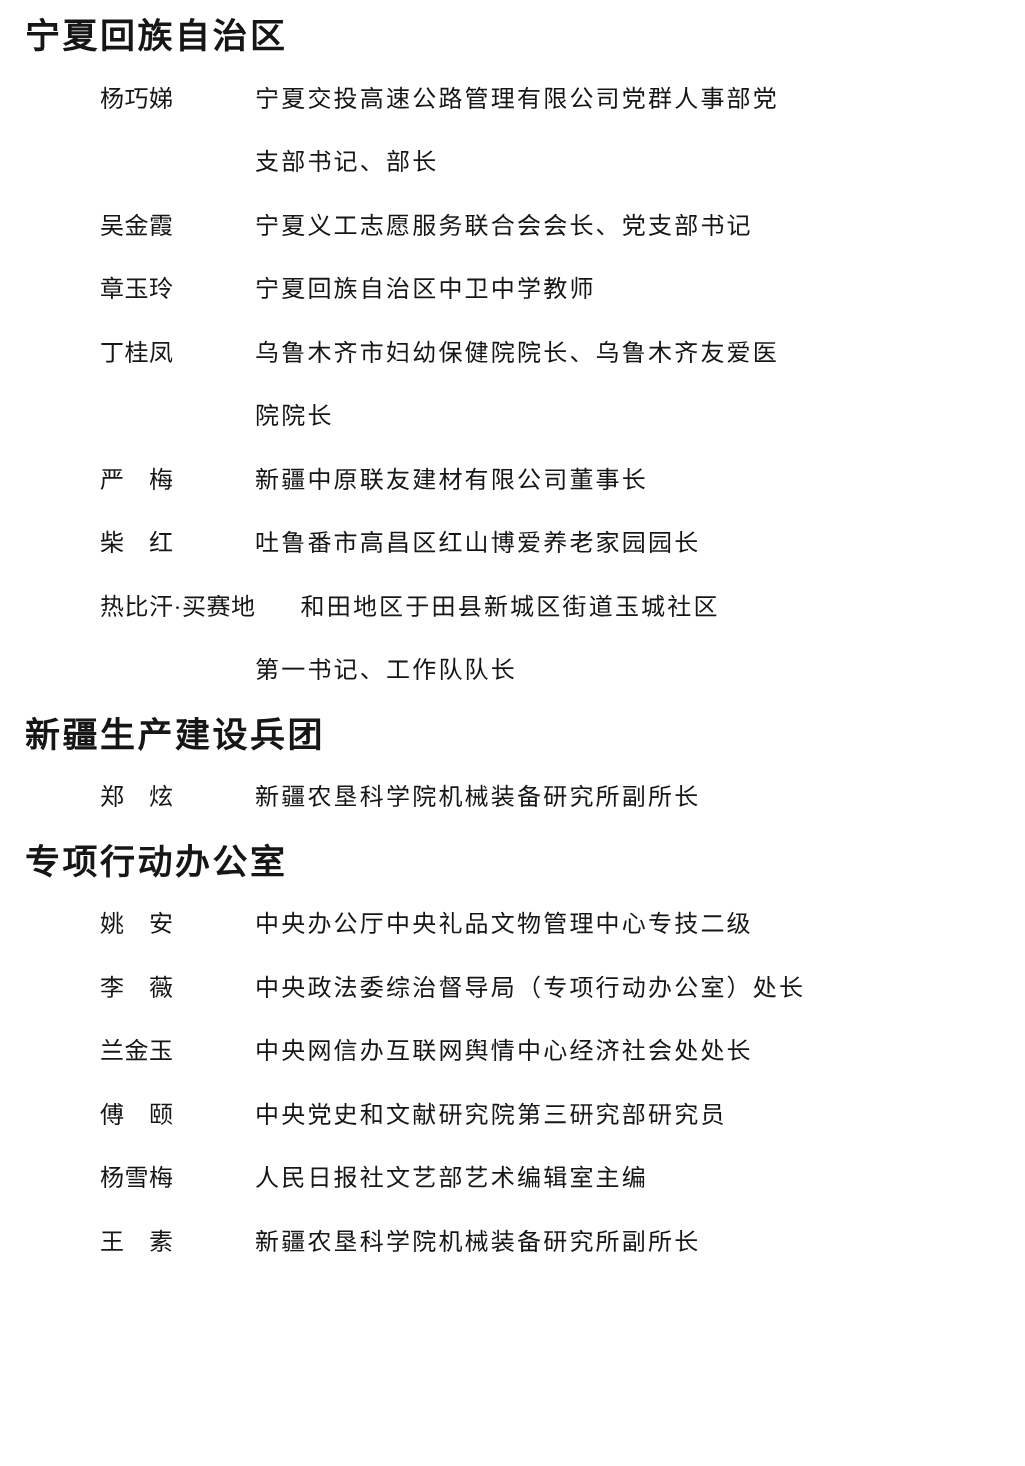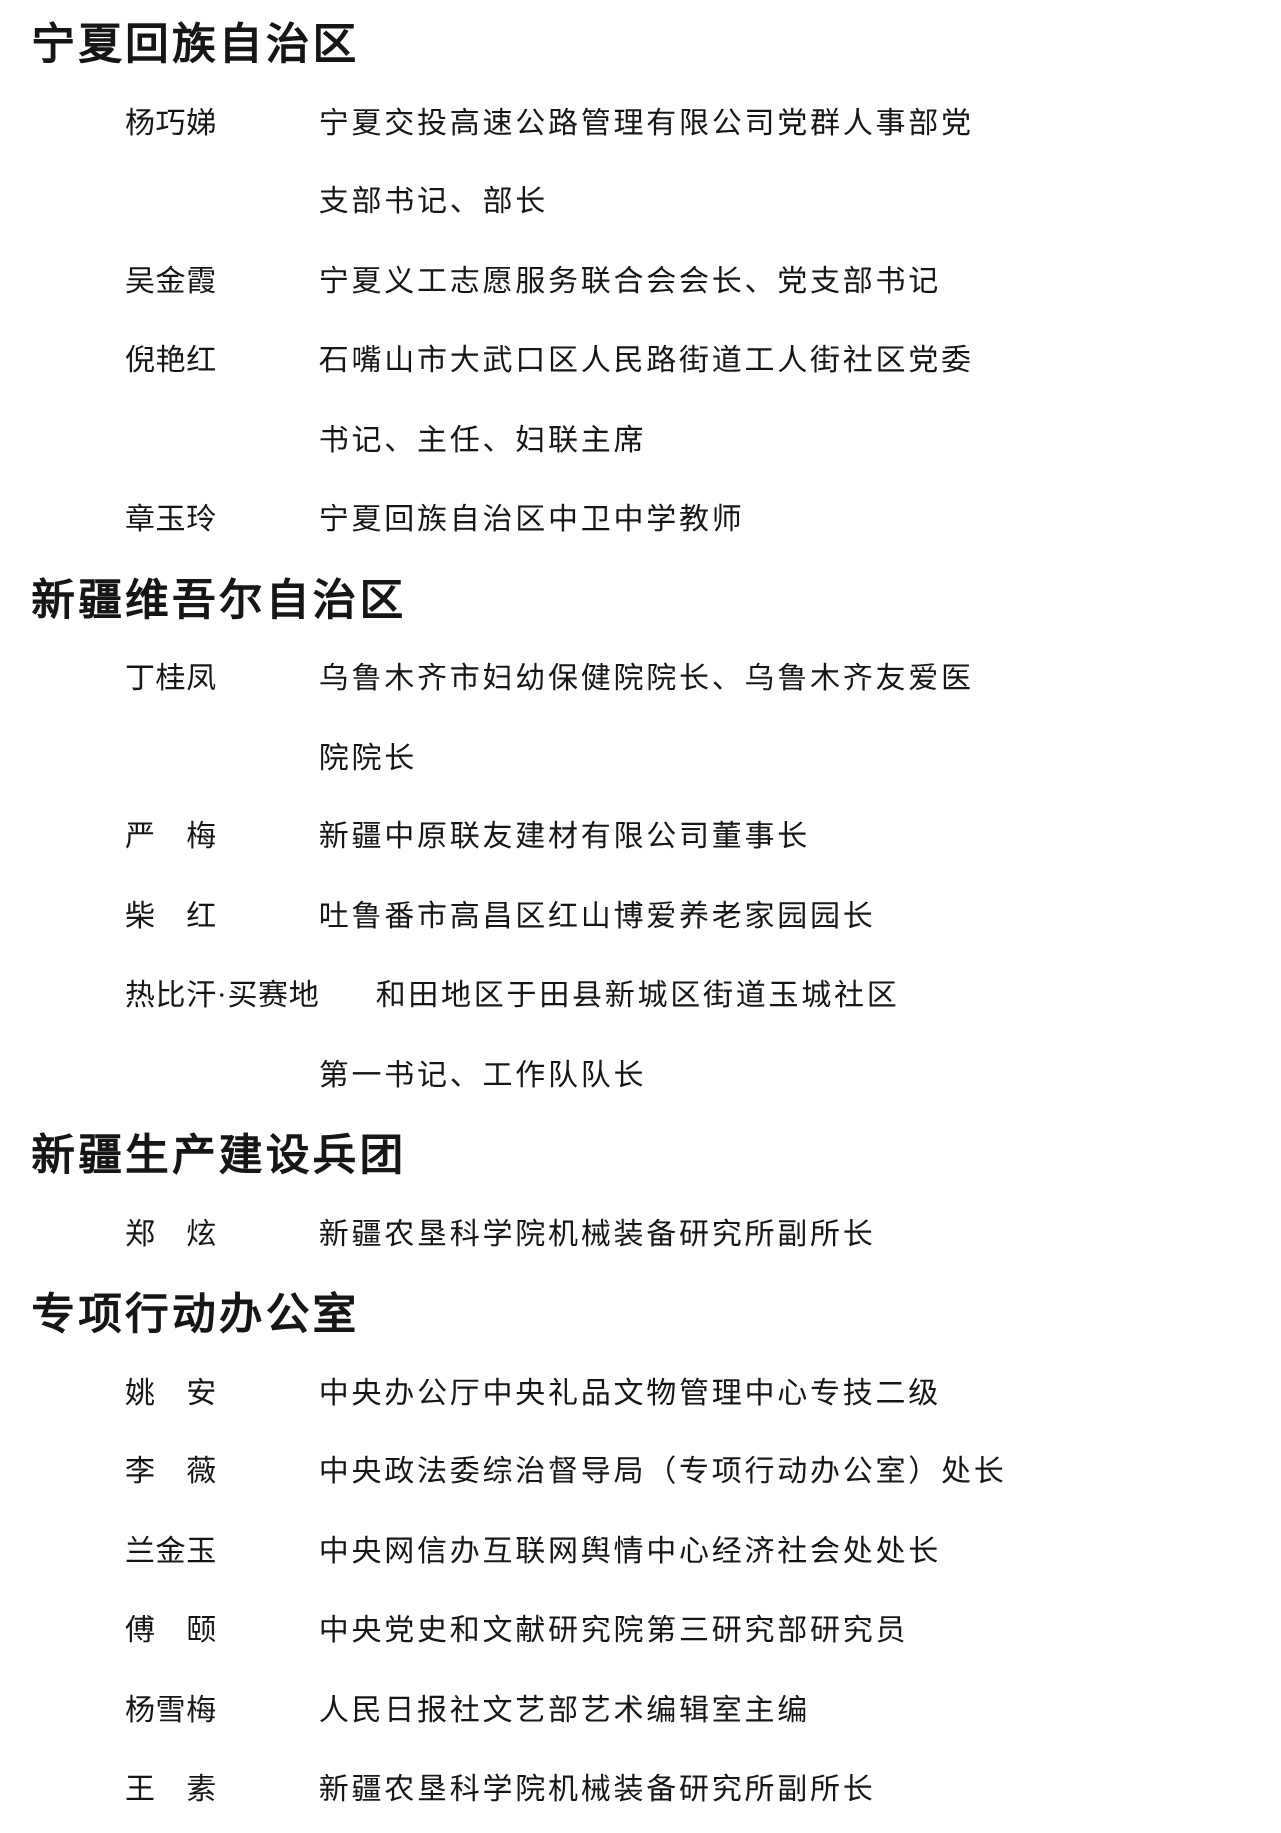--- a/index.html
+++ b/index.html
@@ -68,40 +68,31 @@
   <div class="position-line cont">支部书记、部长</div>
 </div>
 
   <div class="entry">
     <div class="entry-first-row">
       <span class="person-name">吴金霞</span>
       <span class="position-line">宁夏义工志愿服务联合会会长、党支部书记</span>
     </div>
   </div>
 
-  <div class="entry">
-    <div class="entry-first-row">
-      <span class="person-name">倪艳红</span>
-      <span class="position-line">石嘴山市大武口区人民路街道工人街社区党委</span>
-    </div>
-
-  <div class="position-line cont">书记、主任、妇联主席</div>
-</div>
 
   <div class="entry">
     <div class="entry-first-row">
       <span class="person-name">章玉玲</span>
       <span class="position-line">宁夏回族自治区中卫中学教师</span>
     </div>
   </div>
 </div>
   </section>
 
   <section class="section">
-    <div class="section-heading">新疆维吾尔自治区</div>
     <div class="entry-list">
   <div class="entry">
     <div class="entry-first-row">
       <span class="person-name">丁桂凤</span>
       <span class="position-line">乌鲁木齐市妇幼保健院院长、乌鲁木齐友爱医</span>
     </div>
 
   <div class="position-line cont">院院长</div>
 </div>
 

